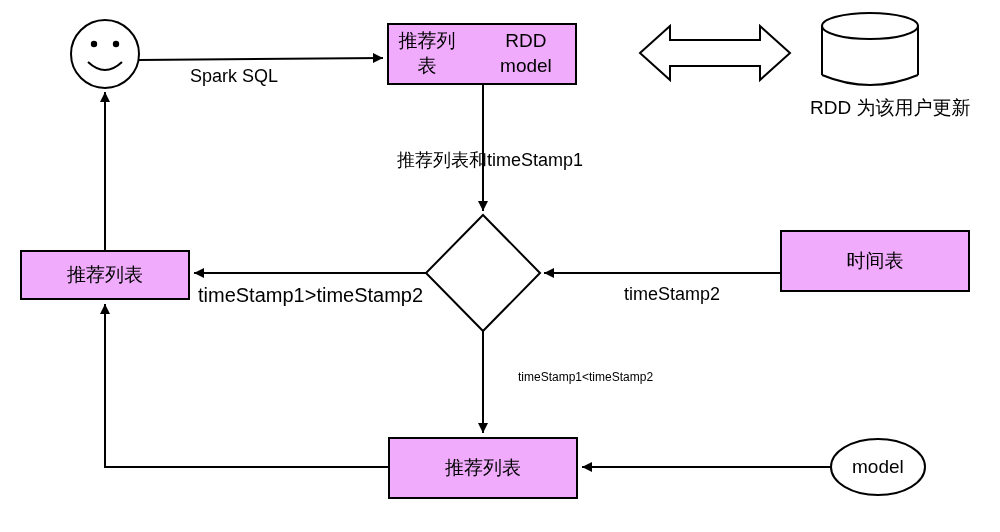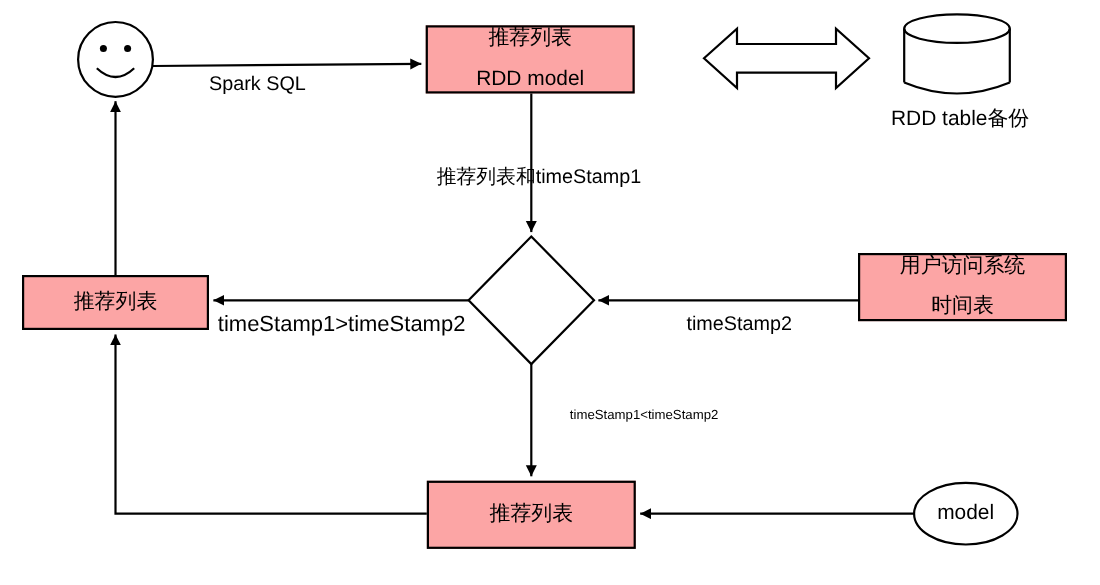--- a/index.html
+++ b/index.html
@@ -6,23 +6,23 @@
     body {
       width: 1000px;
       height: 532px;
       position: relative;
       font-family: "Microsoft YaHei", "SimSun", sans-serif;
       background: #fff;
     }
     .box {
       position: absolute;
       border: 2px solid #000;
-      background: #fca5a5;
+      background: #f0abfc;
       display: flex;
-      flex-direction: column;
+      flex-direction: row;
       align-items: center;
       justify-content: center;
       font-size: 19px;
       text-align: center;
       line-height: 1.3;
       gap: 12px;
     }
     .label {
       position: absolute;
       font-size: 18px;
@@ -49,32 +49,31 @@
   <span>推荐列表</span>
   <span>RDD model</span>
 </div>
 
 <svg class="overlay" width="1000" height="532">
   <ellipse cx="870" cy="26" rx="48" ry="13" fill="none" stroke="#000" stroke-width="2"></ellipse>
   <path d="M 822 26 L 822 75" fill="none" stroke="#000" stroke-width="2"></path>
   <path d="M 918 26 L 918 75" fill="none" stroke="#000" stroke-width="2"></path>
   <path d="M 822 75 Q 870 95 918 75" fill="none" stroke="#000" stroke-width="2"></path>
 </svg>
-<div class="label" style="left:810px; top:95px; font-size:19px;">RDD table备份</div>
+<div class="label" style="left:810px; top:95px; font-size:19px;">RDD 为该用户更新</div>
 
 <div class="box" style="left:20px; top:250px; width:170px; height:50px;">
   <span>推荐列表</span>
 </div>
 
 <svg class="overlay" width="1000" height="532">
   <polygon points="483,215 540,273 483,331 426,273" fill="none" stroke="#000" stroke-width="2"></polygon>
 </svg>
 
 <div class="box" style="left:780px; top:230px; width:190px; height:62px;">
-  <span>用户访问系统</span>
   <span>时间表</span>
 </div>
 
 <div class="box" style="left:388px; top:437px; width:190px; height:62px;">
   <span>推荐列表</span>
 </div>
 
 <svg class="overlay" width="1000" height="532">
   <ellipse cx="878" cy="467" rx="47" ry="28" fill="none" stroke="#000" stroke-width="2"></ellipse>
 </svg>

